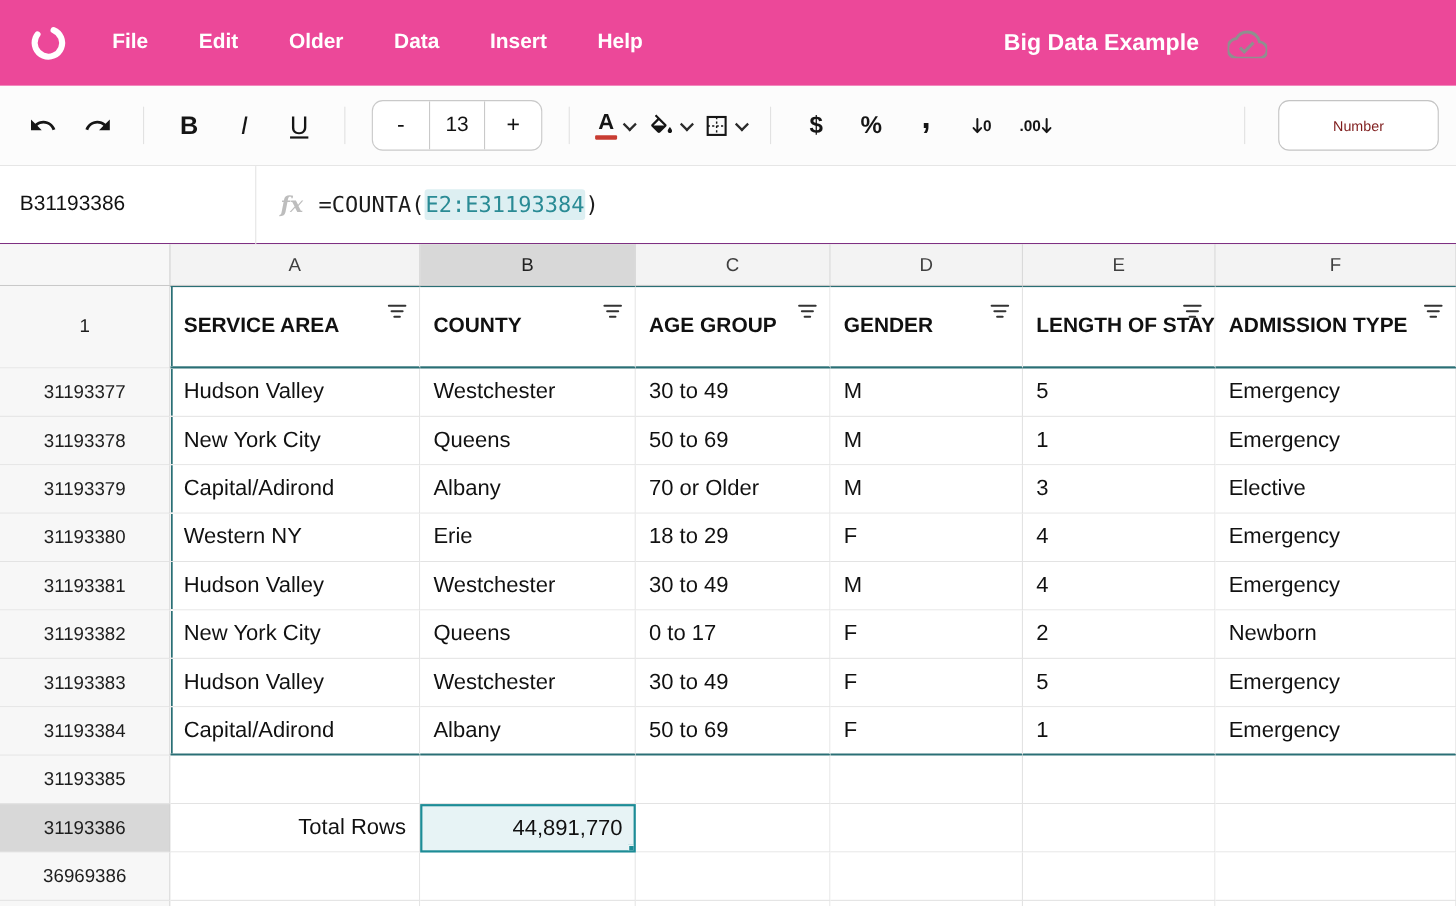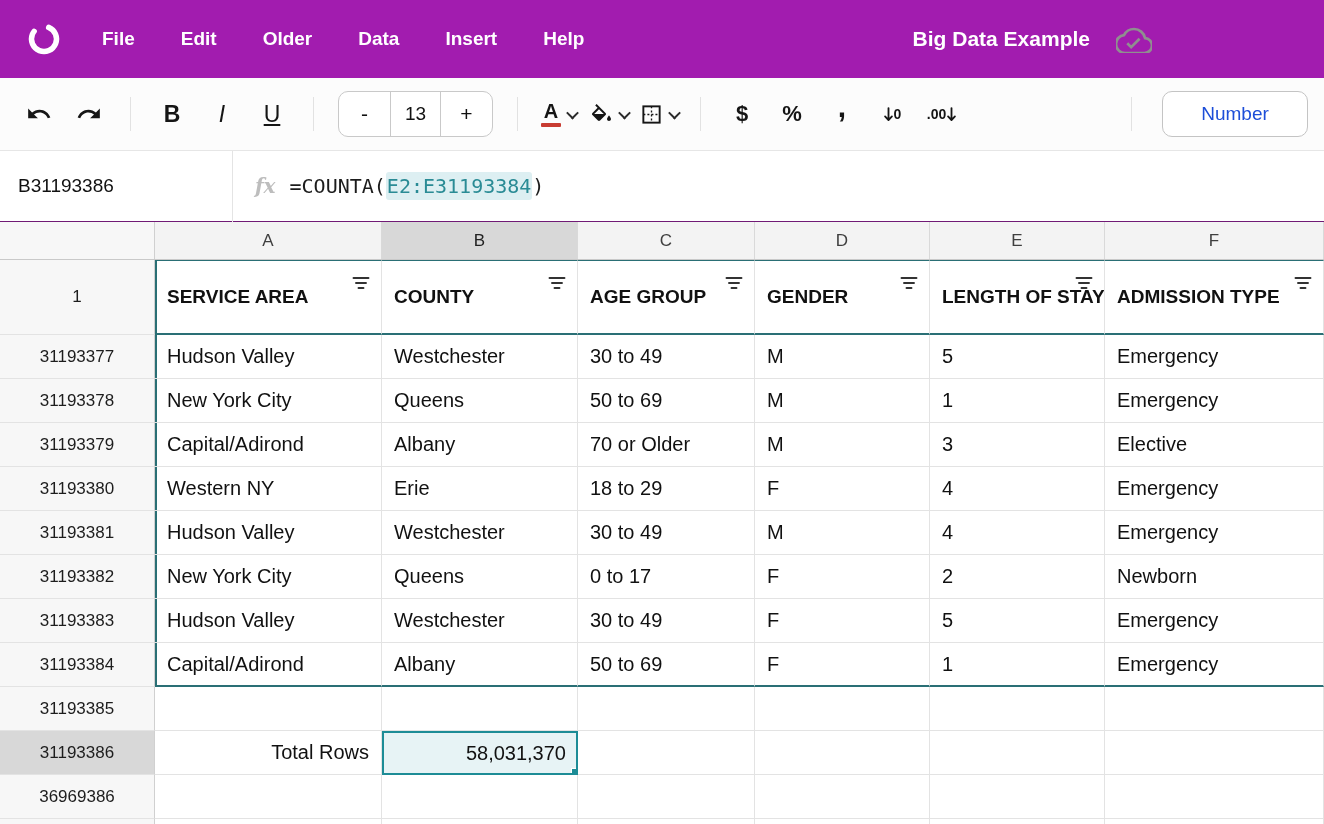--- a/index.html
+++ b/index.html
@@ -5,21 +5,21 @@
   * { box-sizing: border-box; margin: 0; padding: 0; }
   html,body { width:1324px; height:824px; overflow:hidden; background:#fff;
     font-family:"Liberation Sans","DejaVu Sans",sans-serif; }
 
   :root{
     --wrn:155px; --w0:227px; --w1:196px; --w2:177px; --w3:175px; --w4:175px; --w5:219px;
     --teal:#1d8c96; --tblb:#2a6f75; --grid:#e3e3e3; --hdrline:#d6d6d6;
   }
 
   
-  .topbar{ height:78px; background:#a21caf; color:#fff; display:flex; align-items:center; }
+  .topbar{ height:78px; background:#ec4899; color:#fff; display:flex; align-items:center; }
   .logo{ margin-left:22px; width:44px; height:44px; display:flex; align-items:center; justify-content:center; cursor:pointer; }
   .menu{ display:flex; gap:46px; margin-left:36px; }
   .menu-item{ font-size:19px; font-weight:700; cursor:pointer; }
   .doc-title{ margin-left:auto; font-size:21px; font-weight:700; cursor:text; }
   .cloud{ margin-left:26px; margin-right:172px; display:flex; align-items:center; }
 
   
   .toolbar{ height:73px; background:#fcfcfc; border-bottom:1px solid #e6e6e6;
     display:flex; align-items:center; padding:0 14px; }
   .tb-btn{ min-width:44px; height:46px; display:flex; align-items:center; justify-content:center;
@@ -37,21 +37,21 @@
   .chev{ width:9px; height:9px; border-right:2px solid #2b2b2b; border-bottom:2px solid #2b2b2b;
     transform:rotate(45deg) translate(-1px,-1px); margin-left:7px; }
   .a-icon{ display:flex; flex-direction:column; align-items:center; line-height:1; }
   .a-icon .a-ch{ font-size:20px; font-weight:700; }
   .a-icon .a-bar{ width:20px; height:4px; background:#c83c32; margin-top:2px; border-radius:1px; }
   .sym{ font-size:22px; font-weight:600; }
   .comma-lbl{ font-size:30px; font-weight:700; transform:translateY(-7px); }
   .dec-lbl{ font-size:14px; font-weight:700; }
   .num-btn{ height:46px; border:1.5px solid #c4c4c4; border-radius:10px; background:#fff;
     display:flex; align-items:center; justify-content:center; padding:12px 28px;
-    font-size:19px; color:#1d4ed8; cursor:pointer; margin:0 2px 0 14px; min-width:146px; }
+    font-size:13px; color:#7f1d1d; cursor:pointer; margin:0 2px 0 14px; min-width:146px; }
 
   
   .fbar{ height:71px; background:#fff; border-bottom:1px solid #701a75; display:flex; align-items:center; }
   .cell-ref{ width:232px; padding-left:18px; font-size:19px; color:#111; cursor:text; }
   .fdiv{ width:1px; height:71px; background:#e4e4e4; }
   .fx{ margin:0 14px 0 22px; font-family:"DejaVu Serif",serif; font-style:italic; font-weight:700;
     font-size:20px; color:#bdbdbd; }
   .formula{ font-family:"DejaVu Sans Mono","Liberation Mono",monospace; font-size:20px; color:#1c1c1c;
     cursor:text; display:flex; align-items:center; }
   .frange{ background:#ddeff2; color:#2a8b95; border-radius:3px; padding:2px 1px; }
@@ -358,21 +358,21 @@
     <div class="cell w2"></div>
     <div class="cell w3"></div>
     <div class="cell w4"></div>
     <div class="cell w5"></div>
   </div>
 
   <div class="row">
     <div class="rn sel">31193386</div>
     <div class="cell w0 total-label">Total Rows</div>
     <div class="cell w1 sel-cell">
-      <span>58,031,370</span>
+      <span>44,891,770</span>
       <span class="fill-handle"></span>
     </div>
     <div class="cell w2"></div>
     <div class="cell w3"></div>
     <div class="cell w4"></div>
     <div class="cell w5"></div>
   </div>
 
   <div class="row">
     <div class="rn">36969386</div>

